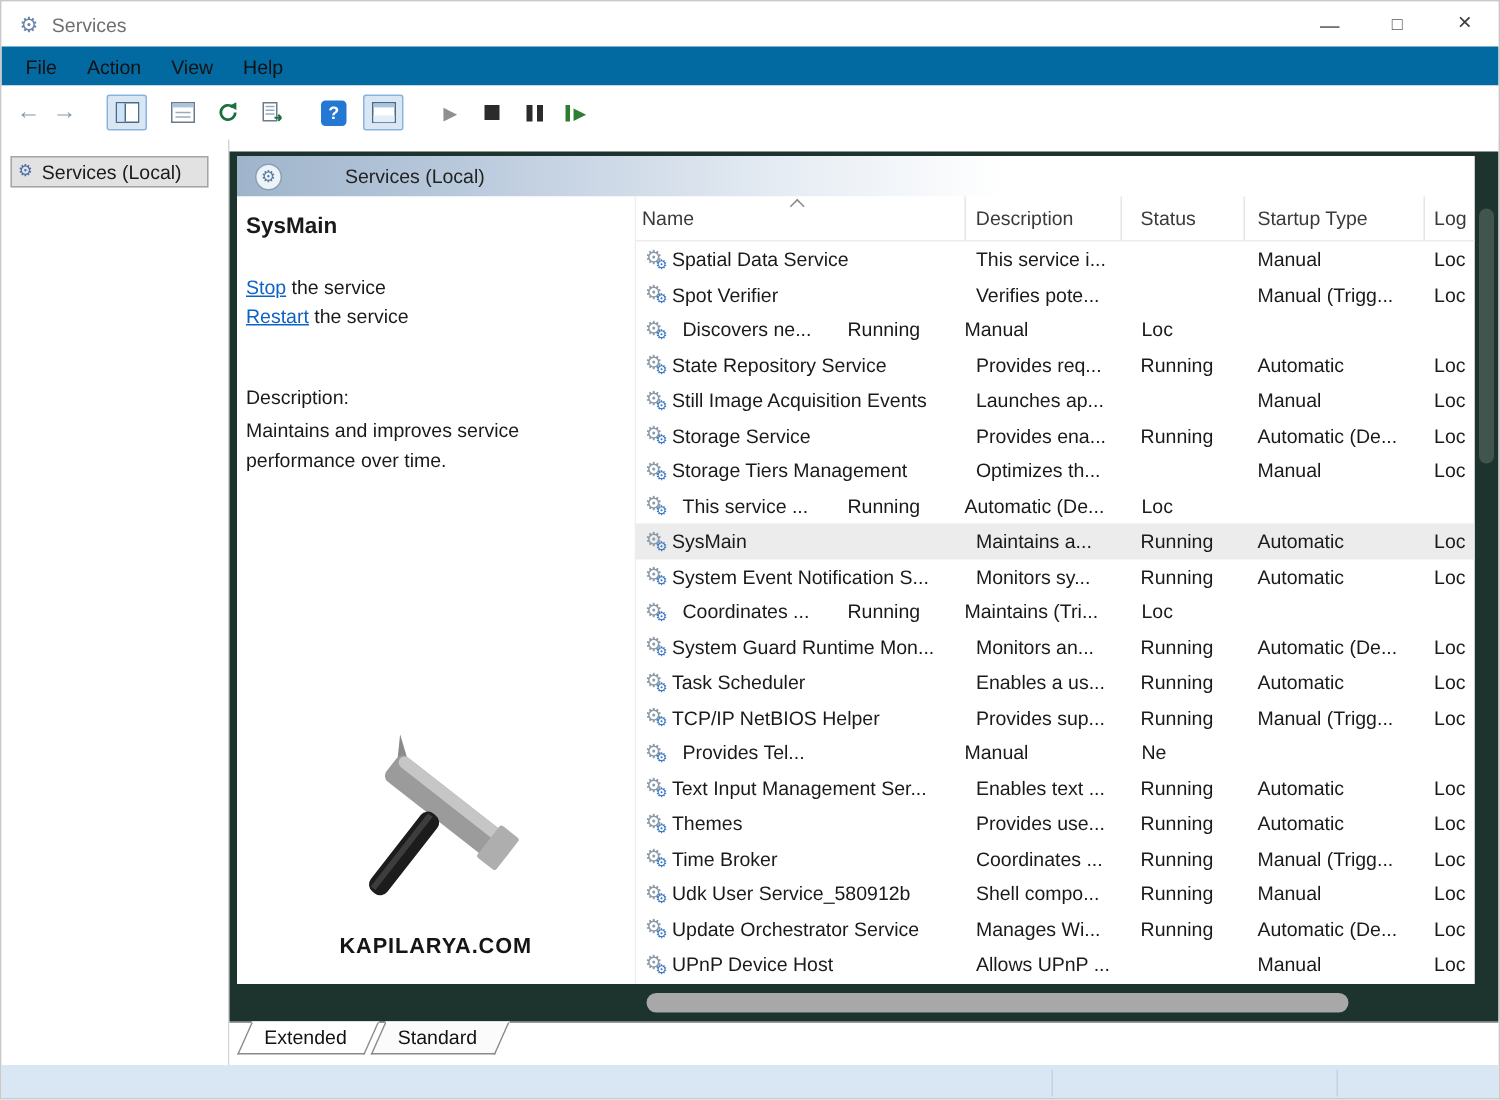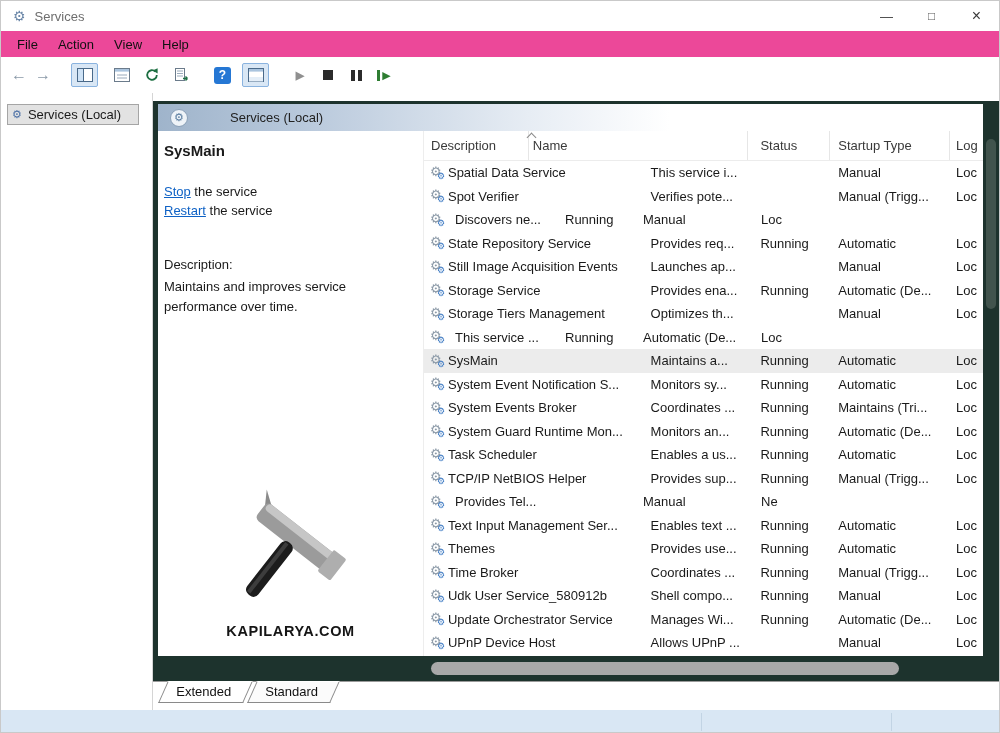--- a/index.html
+++ b/index.html
@@ -17,21 +17,21 @@
   .titlebar { height: 30px; display: flex; align-items: center; background: #fff; }
   .titlebar .app-icon { margin-left: 12px; font-size: 14px; color: #6b87a8; line-height: 1; }
   .titlebar .title { margin-left: 9px; color: #6e6e6e; font-size: 13px; }
   .titlebar .spacer { flex: 1; }
   .cap-btn { width: 45px; height: 30px; display: flex; align-items: center; justify-content: center; color: #3a3a3a; }
   .cap-btn.min { font-size: 13px; }
   .cap-btn.max { font-size: 12px; color: #5a5a5a; }
   .cap-btn.close { font-size: 16px; }
 
   
-  .menubar { height: 26px; display: flex; align-items: center; padding-left: 6px; background: #ec4899; }
+  .menubar { height: 26px; display: flex; align-items: center; padding-left: 6px; background: #0369a1; }
   .menu-item { padding: 3px 10px; color: #111; }
 
   
   .toolbar { height: 36px; display: flex; align-items: center; padding-left: 6px; background: #fff; }
   .tb-arrow { font-size: 16px; color: #8a99a8; width: 24px; text-align: center; font-weight: bold; }
   .tb-btn { width: 27px; height: 24px; display: flex; align-items: center; justify-content: center; border: 1px solid transparent; border-radius: 2px; }
   .tb-btn.selected { background: #d9e7f5; border-color: #8ab3df; }
   .help-badge { width: 17px; height: 17px; background: #2577d4; color: #fff; border-radius: 3px; font-weight: bold; font-size: 12px; display: flex; align-items: center; justify-content: center; }
   .media { display: flex; align-items: center; }
   .m-btn { width: 26px; height: 22px; display: flex; align-items: center; justify-content: center; }
@@ -242,22 +242,22 @@
                 <rect x="66" y="48" width="14" height="66" rx="6" fill="#1c1c1c"></rect>
                 <rect x="69" y="50" width="4" height="62" fill="#3d3d3d"></rect>
               </g>
             </svg>
             <div class="wm-text">KAPILARYA.COM</div>
           </div>
 
           <div class="list-pane">
             <div class="list-header">
               <span class="sort-chevron"></span>
+              <span class="hcell hc-name">Name</span>
               <span class="hcell hc-desc">Description</span>
-              <span class="hcell hc-name">Name</span>
               <span class="hcell hc-status">Status</span>
               <span class="hcell hc-startup">Startup Type</span>
               <span class="hcell hc-logon">Log</span>
             </div>
             <div class="rows-host">
   <div class="lrow">
     <span class="gear-wrap">
       <span class="g1">⚙</span>
                     <span class="g2">⚙</span>
     </span>
@@ -372,21 +372,20 @@
     <span class="c-status">Running</span>
     <span class="c-startup">Automatic</span>
     <span class="c-logon">Loc</span>
   </div>
 
   <div class="lrow">
     <span class="gear-wrap">
       <span class="g1">⚙</span>
                     <span class="g2">⚙</span>
     </span>
-    <span class="c-name">System Events Broker</span>
     <span class="c-desc">Coordinates ...</span>
     <span class="c-status">Running</span>
     <span class="c-startup">Maintains (Tri...</span>
     <span class="c-logon">Loc</span>
   </div>
 
   <div class="lrow">
     <span class="gear-wrap">
       <span class="g1">⚙</span>
                     <span class="g2">⚙</span>

